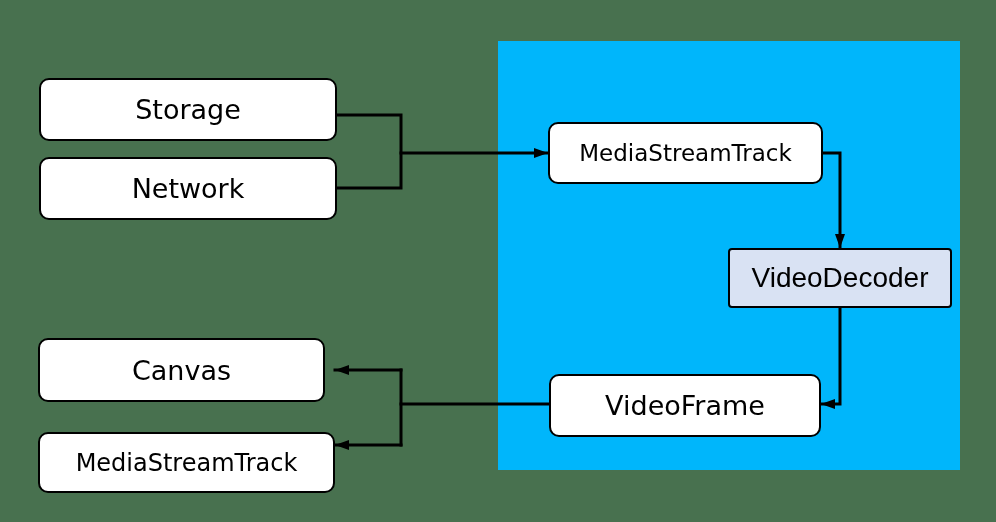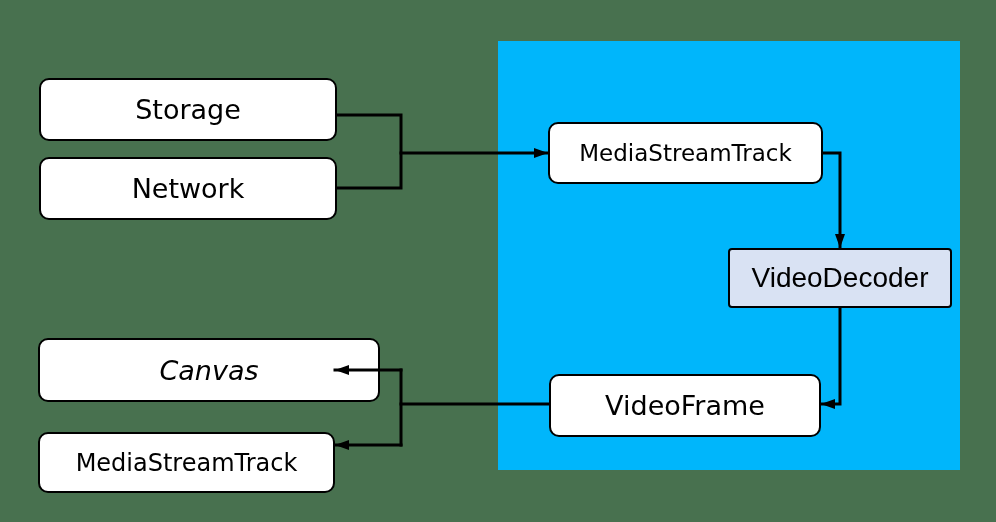--- a/index.html
+++ b/index.html
@@ -39,21 +39,21 @@
     background: var(--node-fill);
     border: 2px solid var(--line);
     border-radius: 10px;
     color: var(--text);
     white-space: nowrap;
     line-height: 1;
   }
 
   #node-storage            { left: 39px;  top: 78px;  width: 298px; height: 63px; font-size: 27px; }
   #node-network            { left: 39px;  top: 157px; width: 298px; height: 63px; font-size: 27px; align-items: center; }
-  #node-canvas             { left: 38px;  top: 338px; width: 342px; height: 64px; font-size: 27px; font-style: italic; }
+  #node-canvas             { left: 38px;  top: 338px; width: 287px; height: 64px; font-size: 27px; }
   #node-media-stream-track { left: 38px;  top: 432px; width: 297px; height: 61px; font-size: 24px; }
   #node-encoded-video-chunk{ left: 548px; top: 122px; width: 275px; height: 62px; font-size: 23px; }
   #node-video-frame        { left: 549px; top: 374px; width: 272px; height: 63px; font-size: 27px; }
 
   #node-video-decoder {
     left: 728px; top: 248px; width: 224px; height: 60px;
     font-size: 28px;
     background: var(--decoder-fill);
     border-radius: 4px;
     border-width: 2px;

